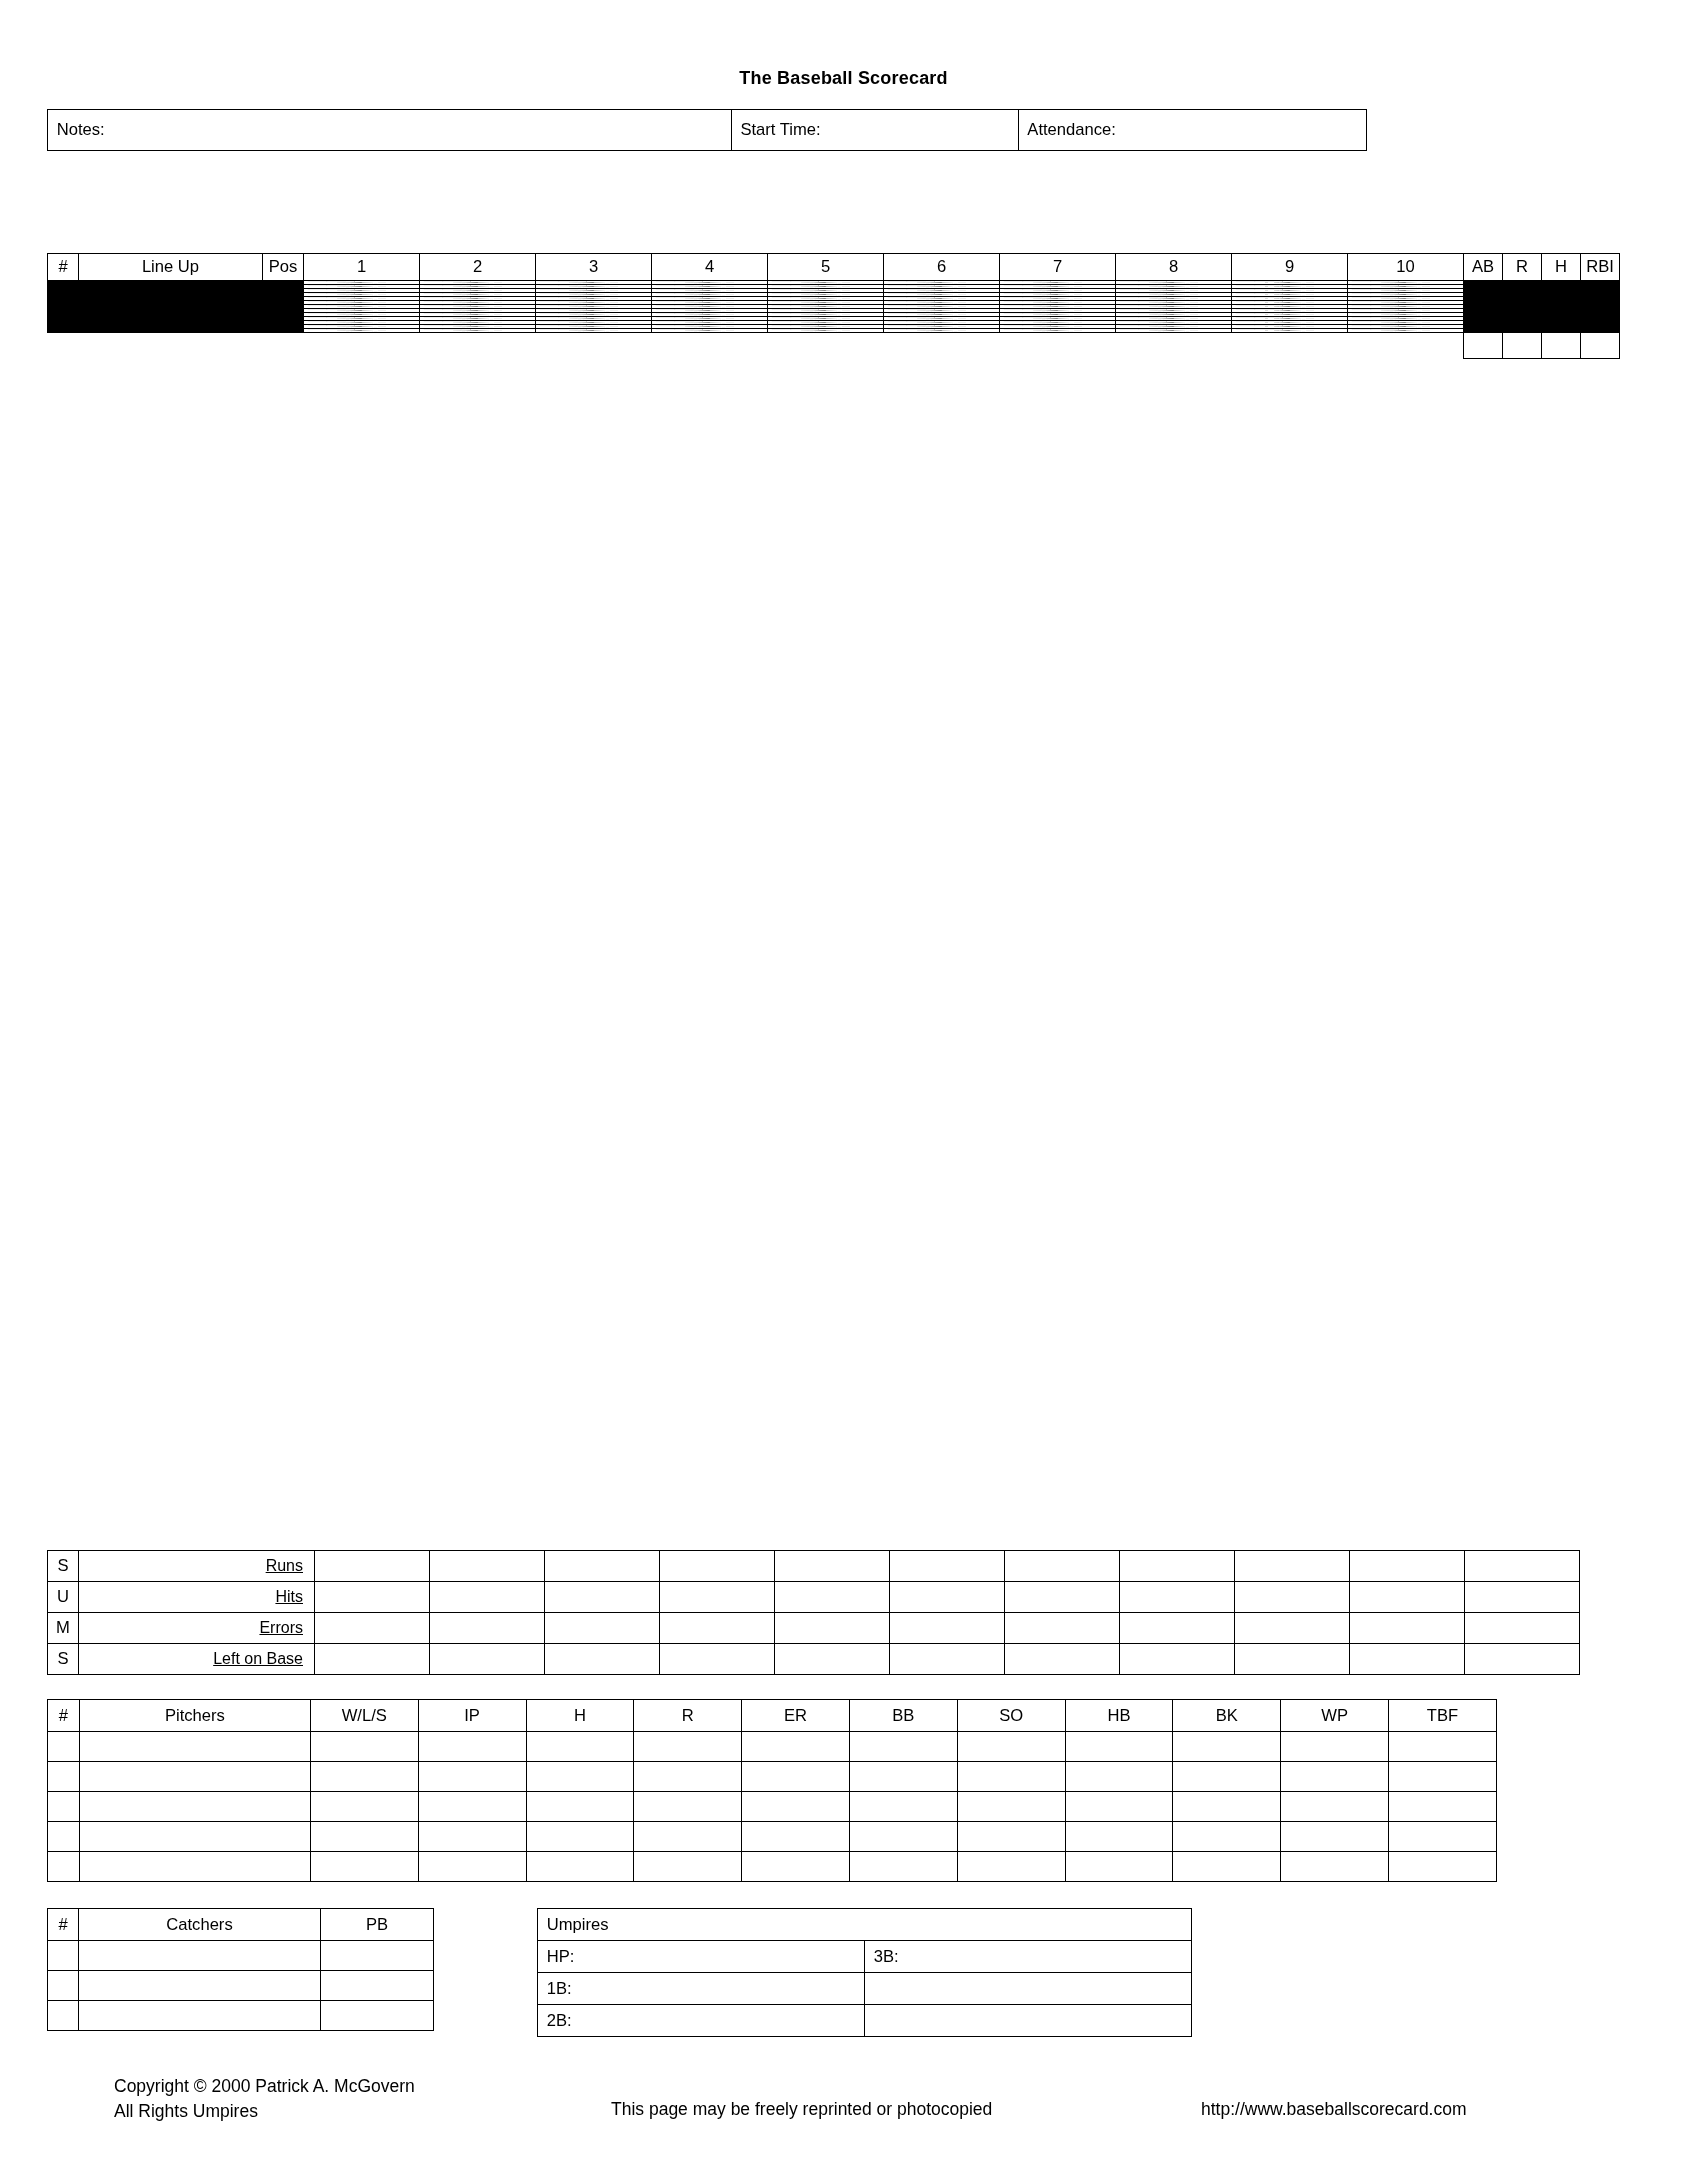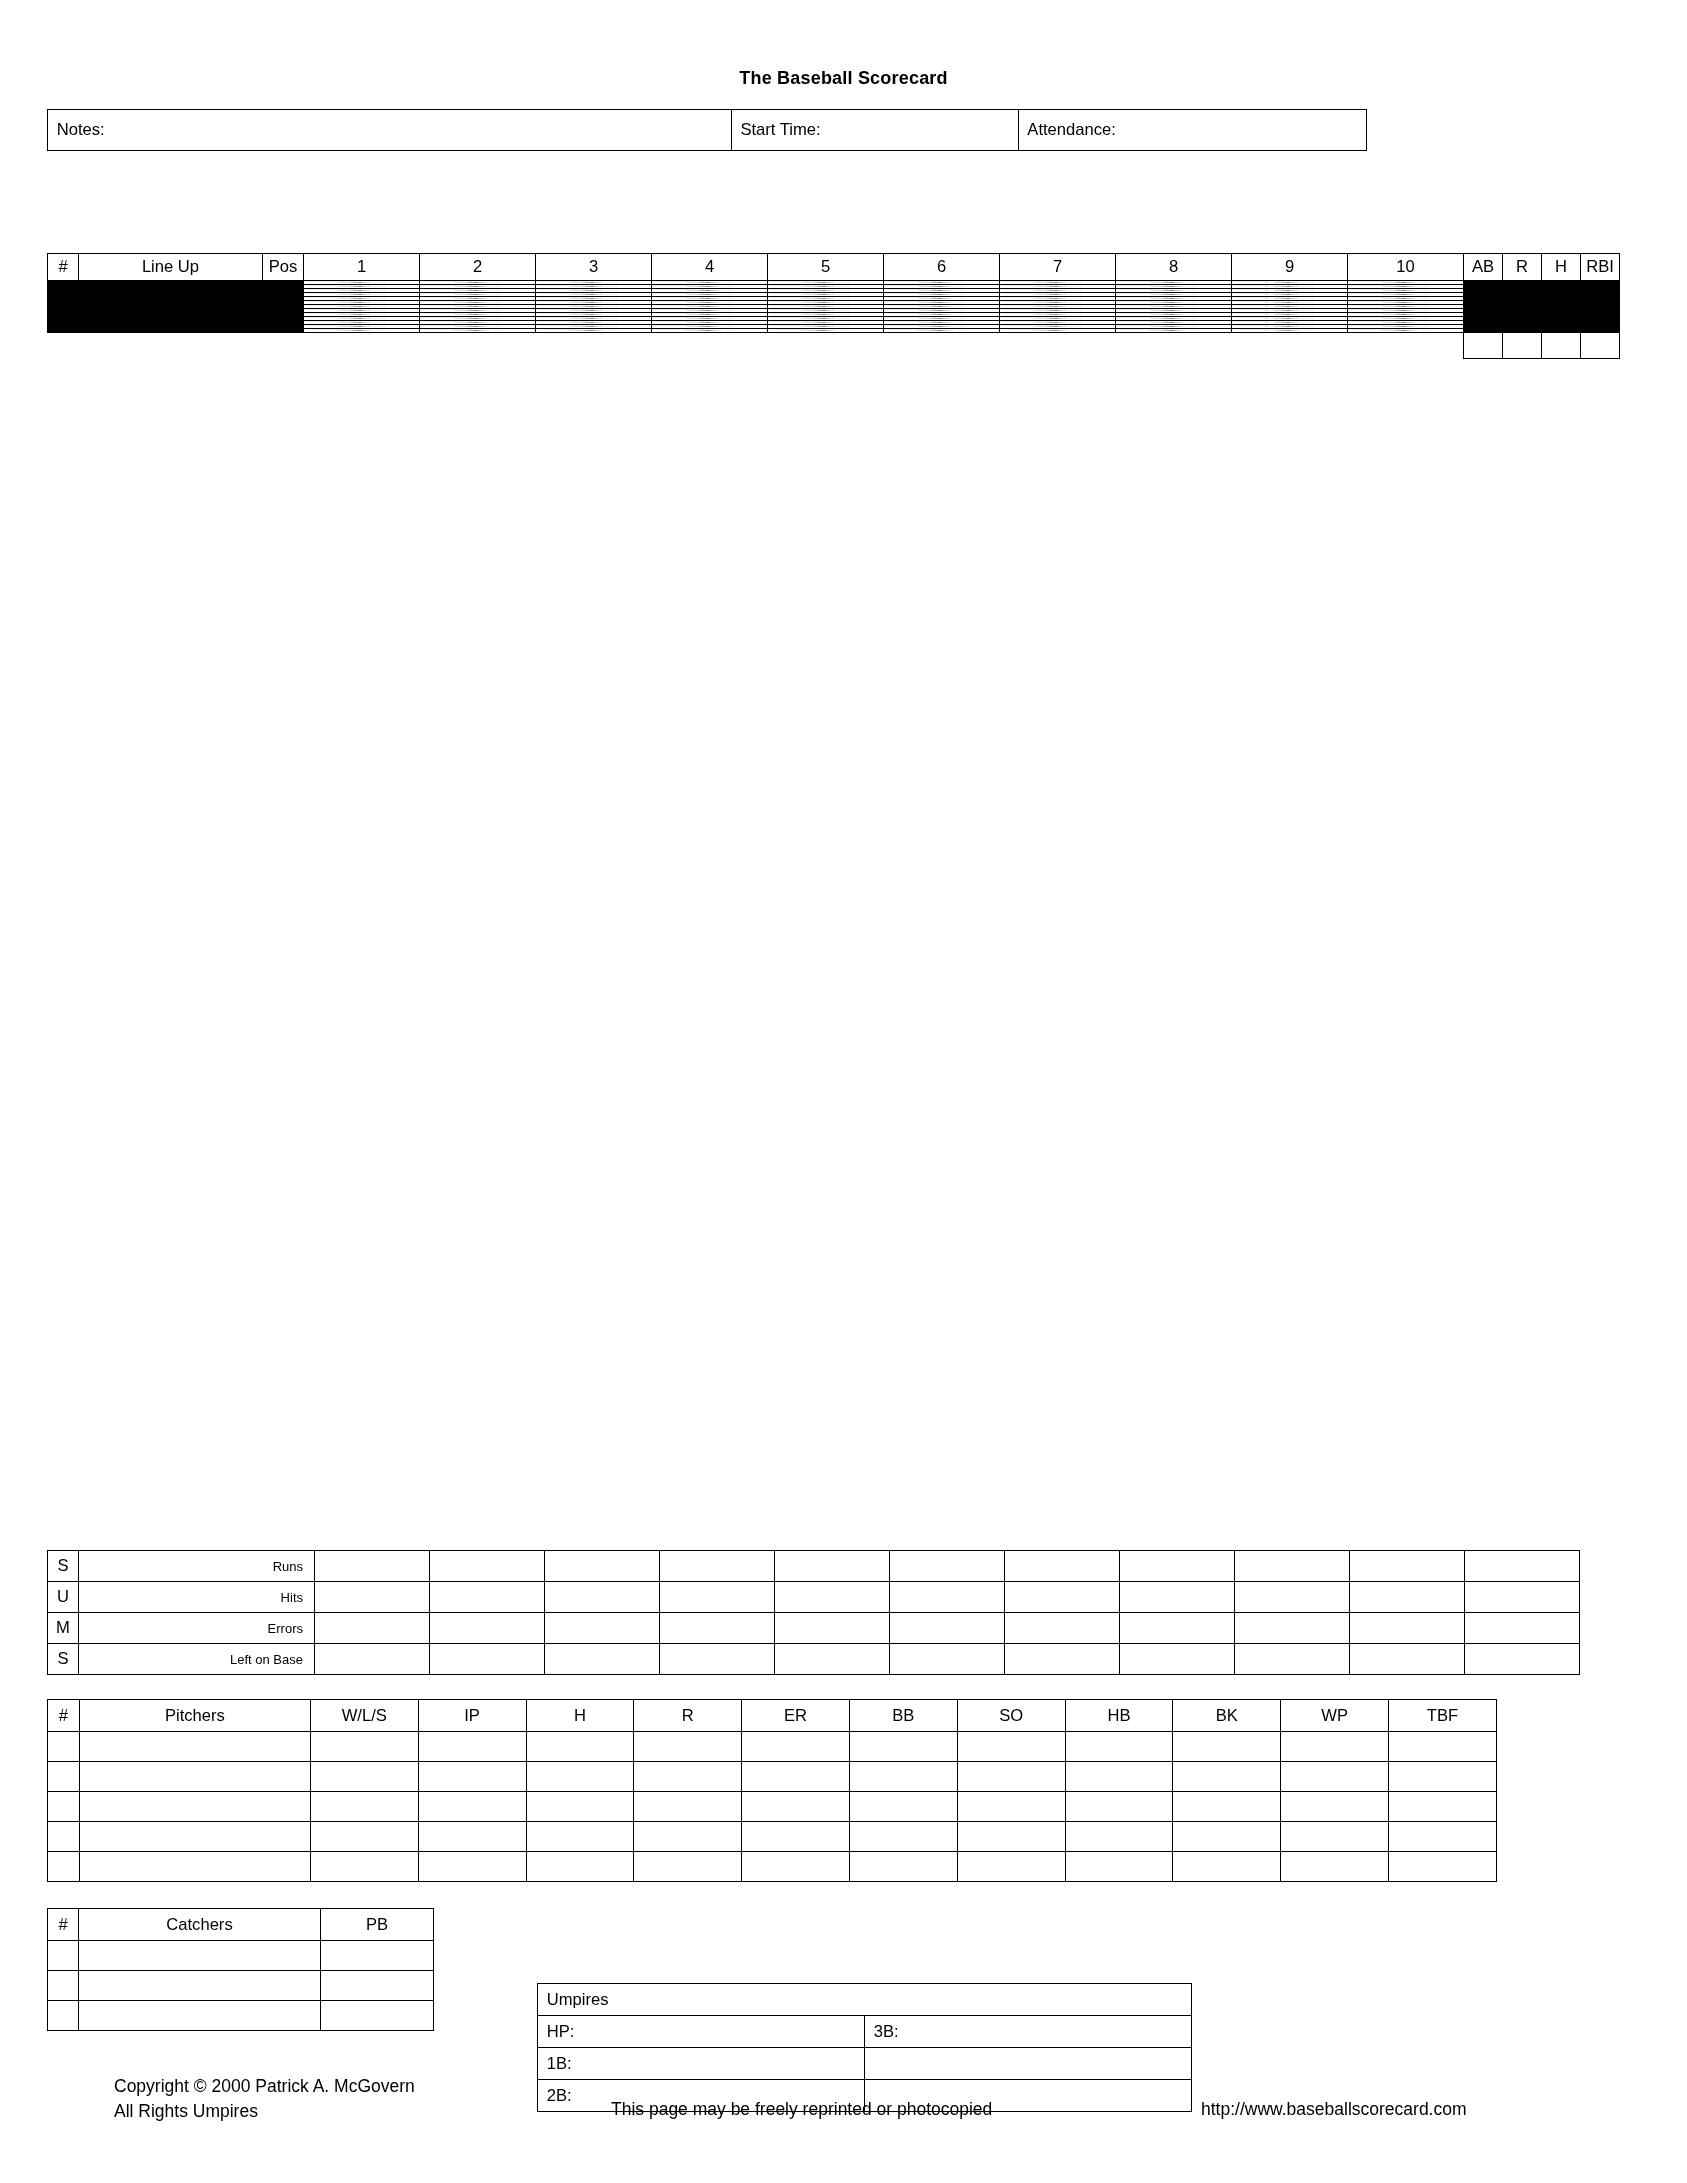--- a/index.html
+++ b/index.html
@@ -102,21 +102,21 @@
   
   .sums-wrap {
     position: absolute;
     left: 47px;
     top: 1550px;
     width: 1450px;
   }
   .sums-table { width: 100%; }
   .sums-table td { height: 30px; }
   .sums-letter { width: 30px; text-align: center; font-size: 16.6px;}
-  .sums-label { width: 224px; text-align: right; padding-right: 10.5px; font-size: 13px;}
+  .sums-label { width: 224px; text-align: right; padding-right: 10.5px; font-size: 16px; text-decoration: underline;}
   .sums-box { width: 114px; }
   
   .pitch-wrap {
     position: absolute;
     left: 47px;
     top: 1699px;
     width: 1450px;
   }
   .pitch-table { width: 100%; }
   .pitch-table th { height: 31px; text-align:center; font-size: 16.6px; font-weight: normal;}
@@ -134,21 +134,21 @@
   .catch-table { width: 100%; }
   .catch-table th { height: 31px; font-weight: normal; font-size: 16.6px; text-align:center;}
   .catch-table td { height: 29px; }
   .c-num { width: 30px; }
   .c-name { width: 241px; margin-left: 10px; }
   .c-pb { width: 112px; }
   
   .ump-wrap {
     position: absolute;
     left: 537px;
-    top: 1983px;
+    top: 1908px;
     width: 655px;
   }
   .ump-table { width: 100%; }
   .ump-table td { height: 31px; }
   .ump-cell { width: 50%; }
   
   .footer {
     position: absolute;
     left: 0;
     top: 2074px;

